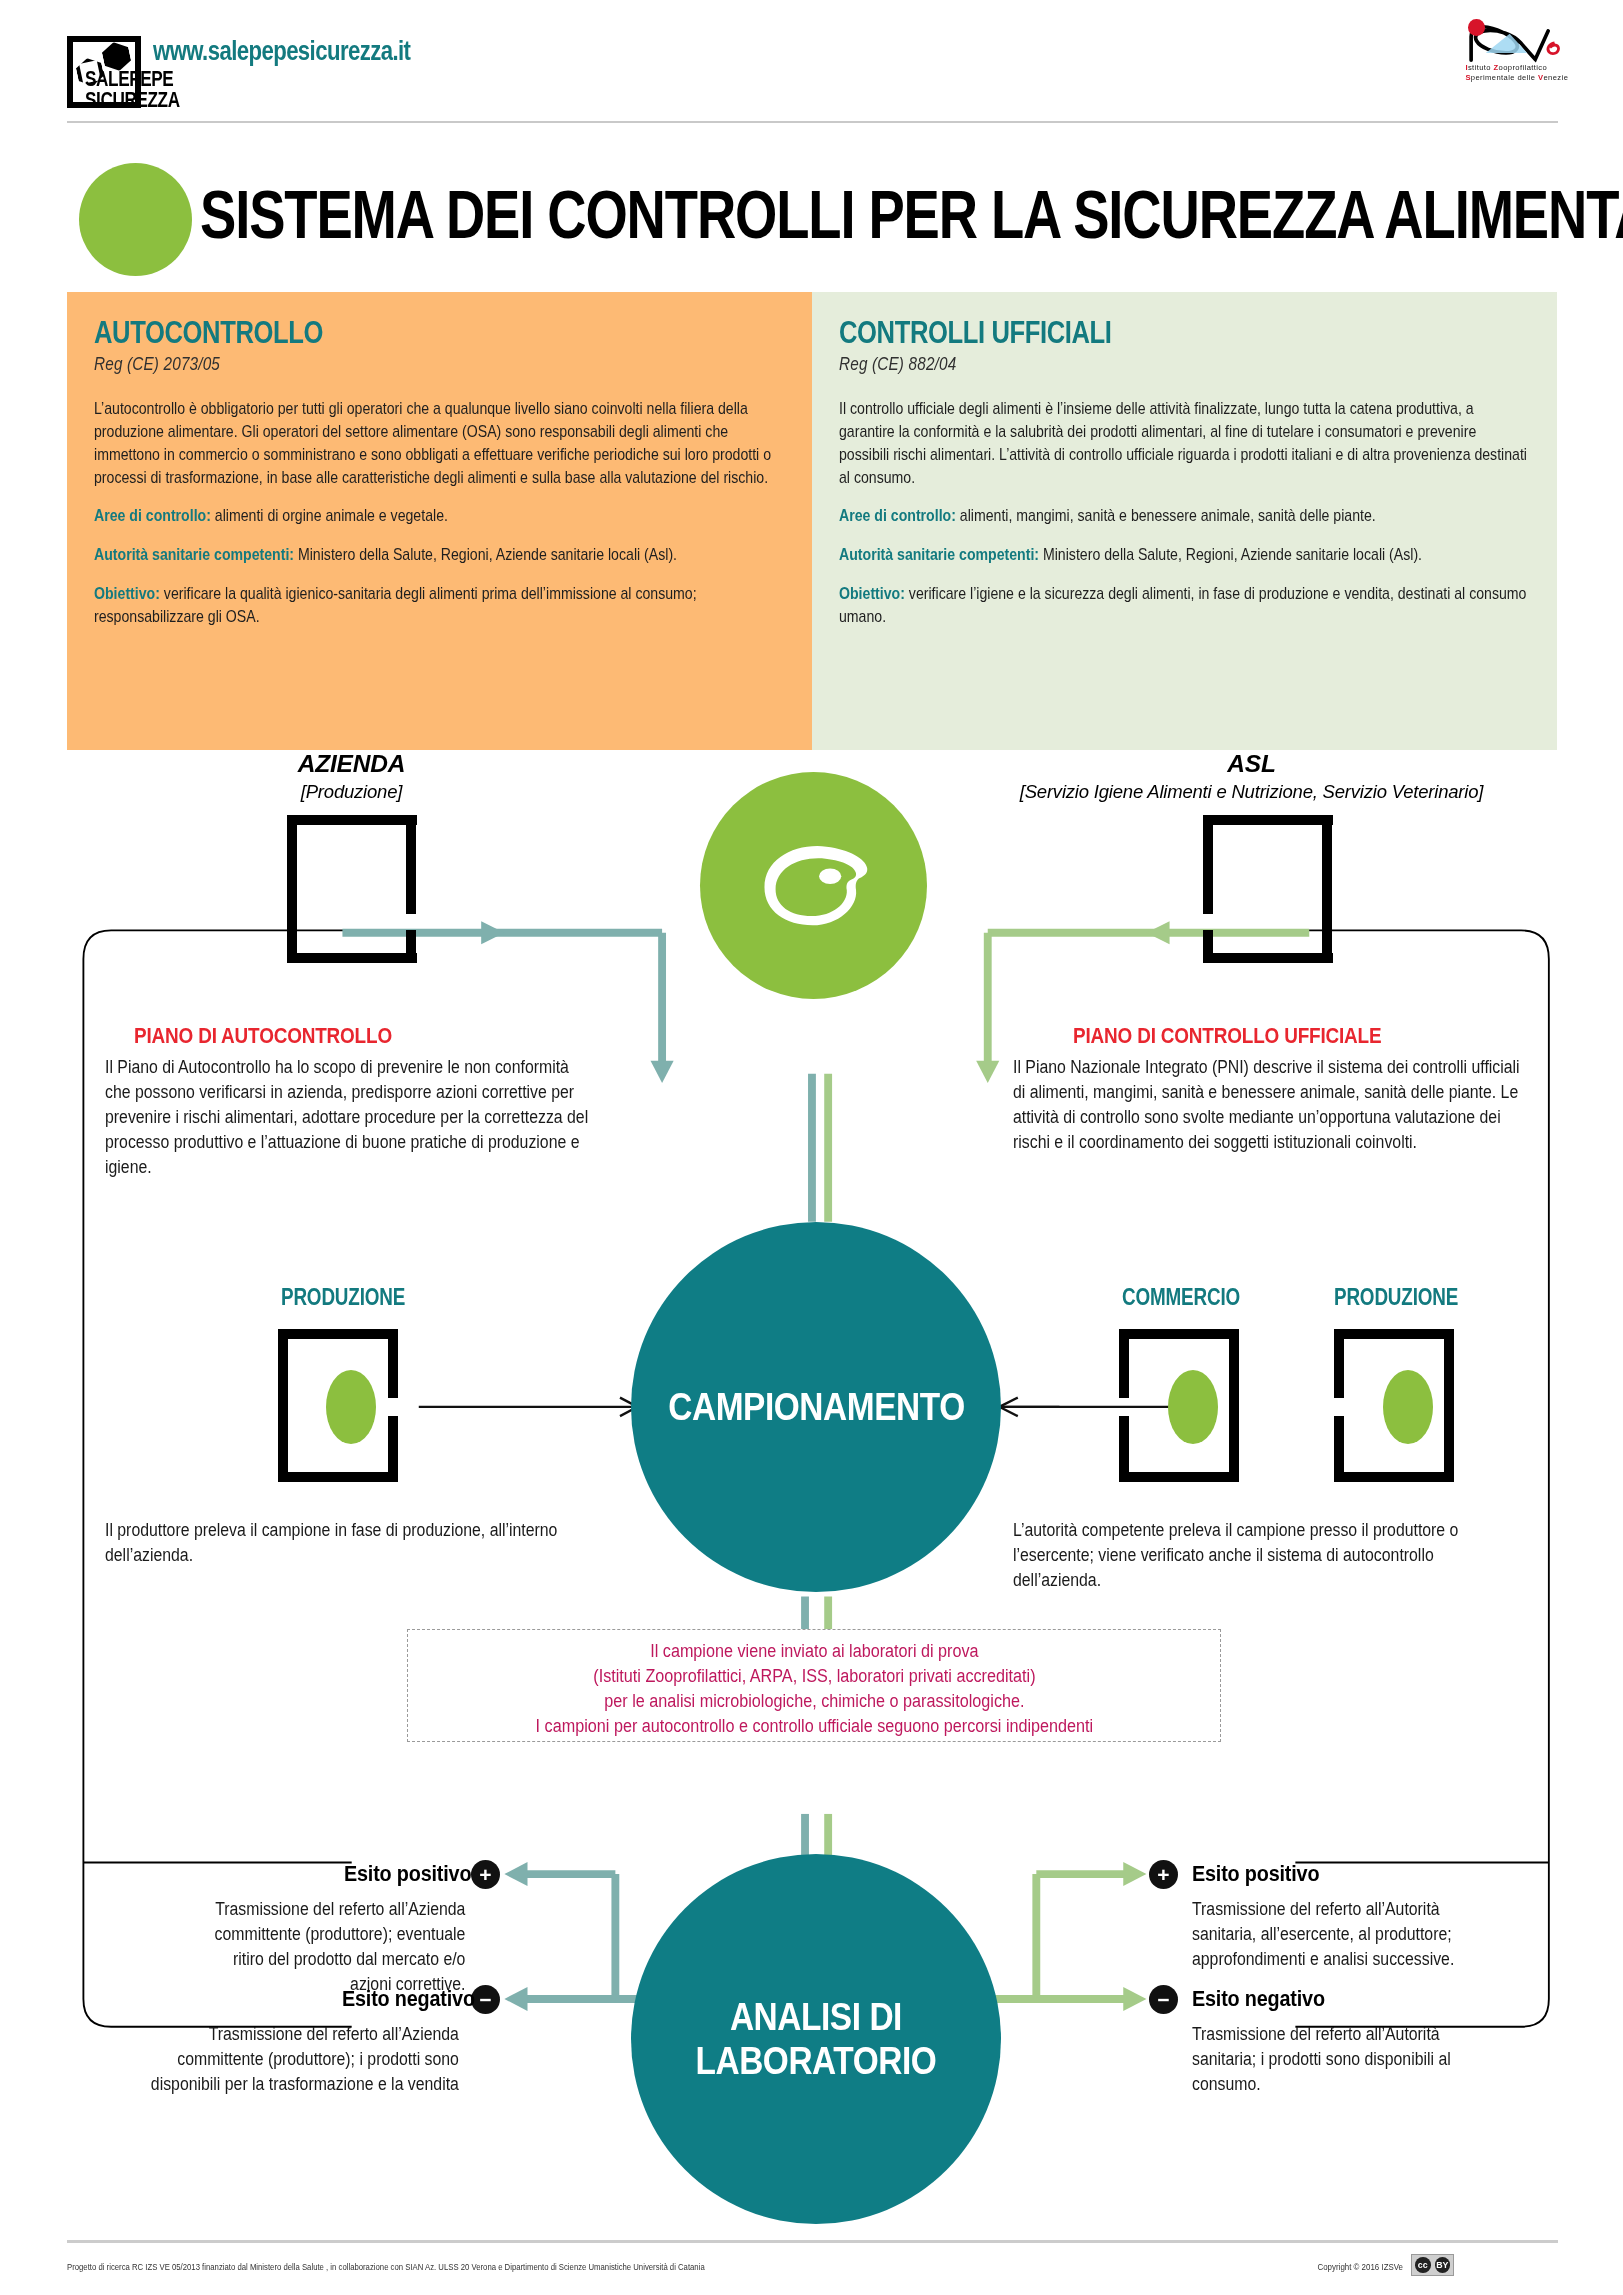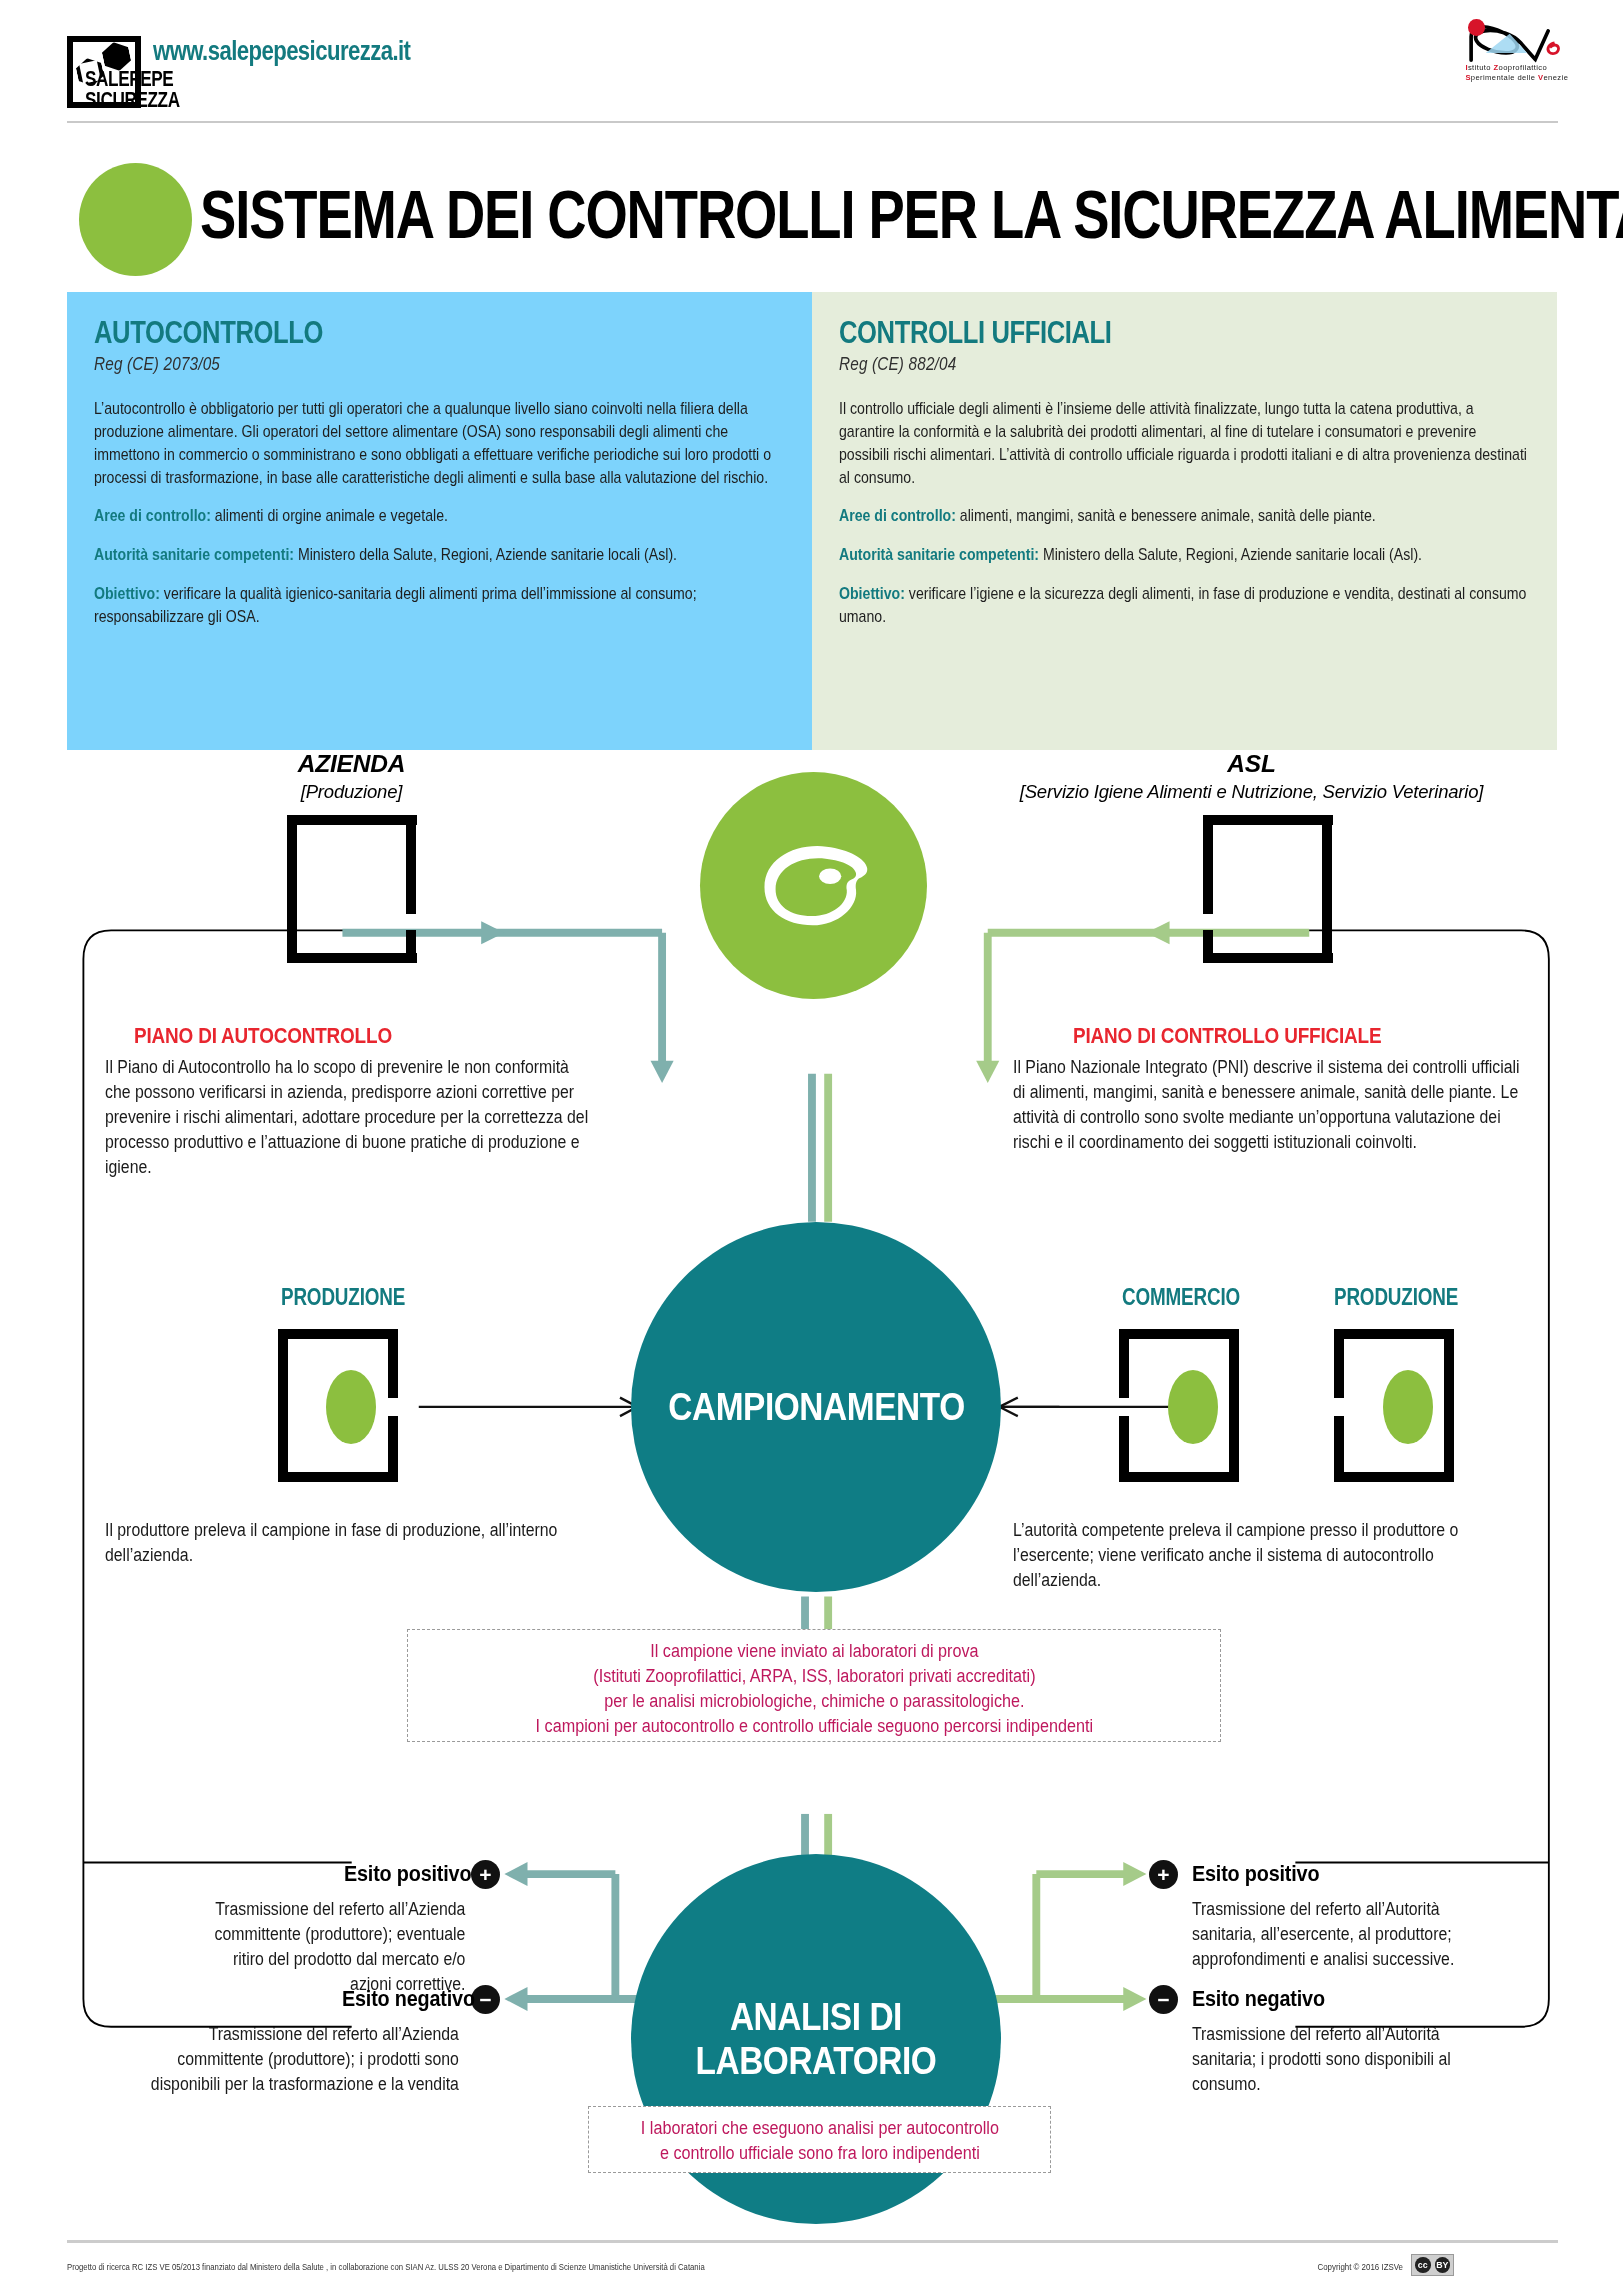--- a/index.html
+++ b/index.html
@@ -58,21 +58,21 @@
   #main-title {
     position:absolute; left:200px; top:27px;
     font-size:68px; font-weight:bold; line-height:68px; color:#000;
     letter-spacing:-1.4px; white-space:nowrap;
     transform:scaleX(0.80); transform-origin:left top;
   }
 
   
   #panels { position:absolute; left:67px; top:292px; width:1491px; height:458px; }
   .panel { position:absolute; top:0; height:458px; padding:24px 27px 0 27px; }
-  #panel-left  { left:0px;    width:745px; background:#7dd3fc; }
+  #panel-left  { left:0px;    width:745px; background:#fdba74; }
   #panel-right { left:745px; width:745px; background:#e5eddb; }
   .panel-h {
     font-size:32px; font-weight:bold; color:#137a7f; line-height:32px;
     letter-spacing:-0.5px; transform:scaleX(0.80); transform-origin:left top;
     white-space:nowrap;
   }
   .panel-reg {
     margin-top:5.6px; font-size:18px; font-style:italic; color:#303030;
     transform:scaleX(0.85); transform-origin:left top; letter-spacing:0.2px;
   }
@@ -388,24 +388,20 @@
     </div>
   <div class="esito-title" style="left:1192px; top:1111px;">Esito positivo</div>
   <div class="body-text" style="left:1192px; top:1147px; width:296px;">Trasmissione del referto all’Autorità sanitaria, all’esercente, al produttore; approfondimenti e analisi successive.</div>
 
   <div class="sign-badge" style="left:1149px; top:1235px;">
       <span>−</span>
     </div>
   <div class="esito-title" style="left:1192px; top:1236px;">Esito negativo</div>
   <div class="body-text" style="left:1192px; top:1272px; width:315px;">Trasmissione del referto all’Autorità sanitaria; i prodotti sono disponibili al consumo.</div>
 
-  <div class="dashbox" style="left:588px; top:1356px; width:463px; height:67px;">
-    <div class="in">I laboratori che eseguono analisi per autocontrollo</div>
-    <div class="in">e controllo ufficiale sono fra loro indipendenti</div>
-  </div>
 
 </div>
 
 <div id="footer">
   <div id="footer-rule"></div>
   <div id="footer-left">Progetto di ricerca RC IZS VE 05/2013 finanziato dal Ministero della Salute , in collaborazione con  SIAN Az. ULSS 20 Verona e Dipartimento di Scienze Umanistiche Università di Catania</div>
   <div id="footer-copy">Copyright © 2016 IZSVe</div>
   <div id="cc-badge">
     <div class="cc">cc</div>
     <div class="cc">BY</div>

